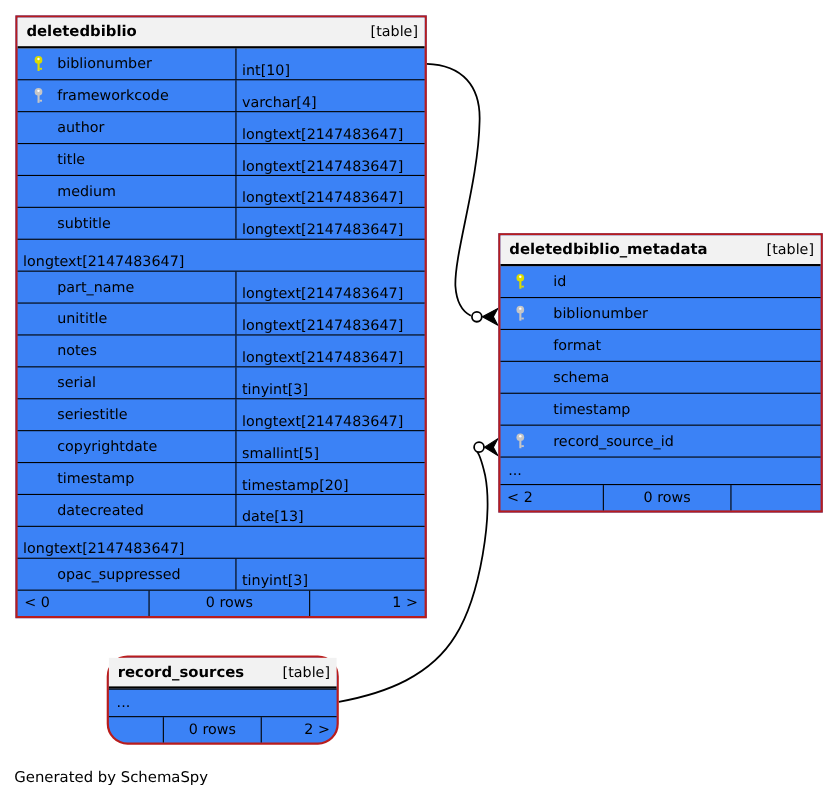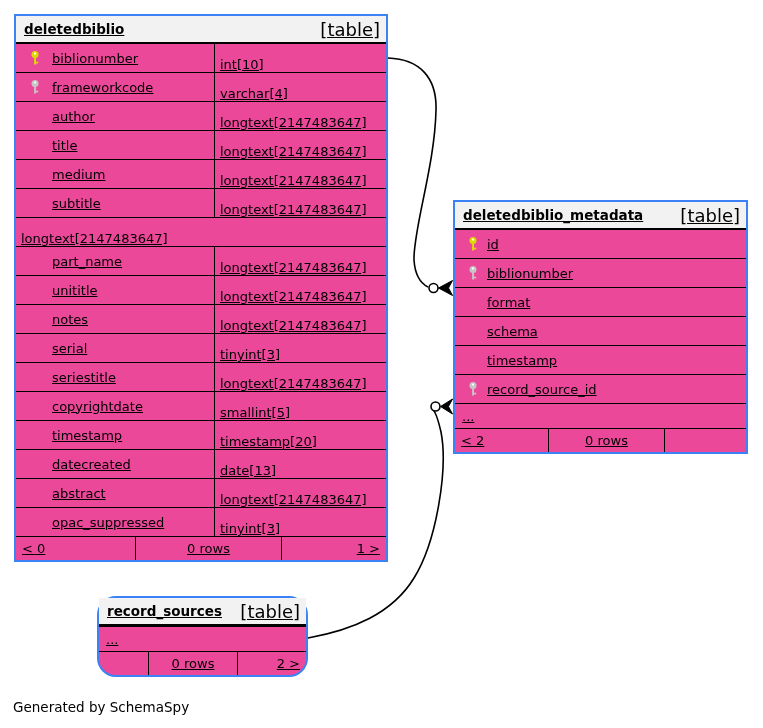--- a/index.html
+++ b/index.html
@@ -6,55 +6,55 @@
   body{
     position:relative;
     width:763px;height:728px;
     background:#ffffff;
     font-family:"DejaVu Sans","Liberation Sans",sans-serif;
     font-size:13px;color:#000;
     overflow:hidden;
   }
   svg.wires{position:absolute;left:0;top:0;z-index:1;pointer-events:none;}
   .tbl{
-    position:absolute;z-index:2;background:#ec4899;
-    border:2px solid #3b82f6;box-sizing:border-box;text-decoration:underline;
+    position:absolute;z-index:2;background:#3b82f6;
+    border:2px solid #b91c1c;box-sizing:border-box;
   }
   .tbl-header{
     height:26px;background:#f2f2f2;border-bottom:2px solid #000;
     display:flex;align-items:center;justify-content:space-between;
     padding:0 6px 0 8px;
   }
   .tbl-header .tname{font-weight:bold;font-size:13.5px;}
-  .tbl-header .ttag{font-size:18px;}
+  .tbl-header .ttag{font-size:13px;}
   .row{
     height:28px;display:flex;align-items:center;
   }
   .row + .row{border-top:1px solid #000;}
   .cell-name{position:relative;padding-left:36px;display:flex;align-items:center;height:100%;box-sizing:border-box;flex:1;}
   .cell-type{padding-left:5px;display:flex;align-items:flex-end;height:100%;box-sizing:border-box;flex:1;}
   [data-name="table-deletedbiblio"] .cell-name{flex:0 0 199px;width:199px;border-right:1px solid #000;}
-  [data-name="table-deletedbiblio-metadata"] .cell-name{padding-left:32px;}
+  [data-name="table-deletedbiblio-metadata"] .cell-name{padding-left:48px;}
   .key-icon{position:absolute;left:13px;top:50%;transform:translateY(-50%);}
   [data-name="table-deletedbiblio-metadata"] .key-icon{left:12px;}
   .row-ellipsis{height:24px;border-top:1px solid #000;display:flex;align-items:center;padding-left:7px;}
   .tbl-footer{
     border-top:1px solid #000;height:23px;
     display:grid;align-items:center;
   }
   [data-name="table-deletedbiblio"] .tbl-footer{grid-template-columns:119px 146px 1fr;}
   [data-name="table-deletedbiblio-metadata"] .tbl-footer{grid-template-columns:93px 116px 1fr;}
   [data-name="table-record-sources"] .tbl-footer{grid-template-columns:49px 89px 1fr;}
   .tbl-footer .fcell{height:100%;display:flex;align-items:center;box-sizing:border-box;}
   .tbl-footer .fcell + .fcell{border-left:1px solid #000;}
   .f-left{padding-left:6px;}
   .f-center{justify-content:center;}
   .f-right{justify-content:flex-end;padding-right:6px;}
   #tbl-deletedbiblio{left:14px;top:14px;width:374px;}
-  #tbl-metadata{left:453px;top:200px;width:295px;}
+  #tbl-metadata{left:453px;top:212px;width:295px;}
   #tbl-record-sources{left:97px;top:596px;width:211px;border-radius:19px;}
   .gen-note{position:absolute;left:13px;top:699px;font-size:13.5px;z-index:2;}
 </style>
 </head>
 <body>
 
 <svg class="wires" width="763" height="728" viewBox="0 0 763 728" data-name="relationship-lines">
   <g fill="none" stroke="#000" stroke-width="1.6">
     <path data-name="fk-line-biblionumber" d="M 388 58 C 420 59 437 78 436 110 C 435 165 413 230 414 260 C 415 275 420 283 428 287"></path>
     <path data-name="fk-line-record-source-id" d="M 308 638 C 352 630 392 614 414 578 C 437 541 448 468 441 432 C 438 419 436 412 432.5 409"></path>
@@ -194,23 +194,20 @@
       </div>
       <div class="row" data-name="column-row-datecreated">
         <div class="cell-name" data-name="column-name-cell">
           <span data-name="column-name">datecreated</span>
         </div>
         <div class="cell-type" data-name="column-type-cell">
           <span data-name="column-type">date[13]</span>
         </div>
       </div>
       <div class="row" data-name="column-row-abstract">
-        <div class="cell-name" data-name="column-name-cell">
-          <span data-name="column-name">abstract</span>
-        </div>
         <div class="cell-type" data-name="column-type-cell">
           <span data-name="column-type">longtext[2147483647]</span>
         </div>
       </div>
       <div class="row" data-name="column-row-opac_suppressed">
         <div class="cell-name" data-name="column-name-cell">
           <span data-name="column-name">opac_suppressed</span>
         </div>
         <div class="cell-type" data-name="column-type-cell">
           <span data-name="column-type">tinyint[3]</span>

